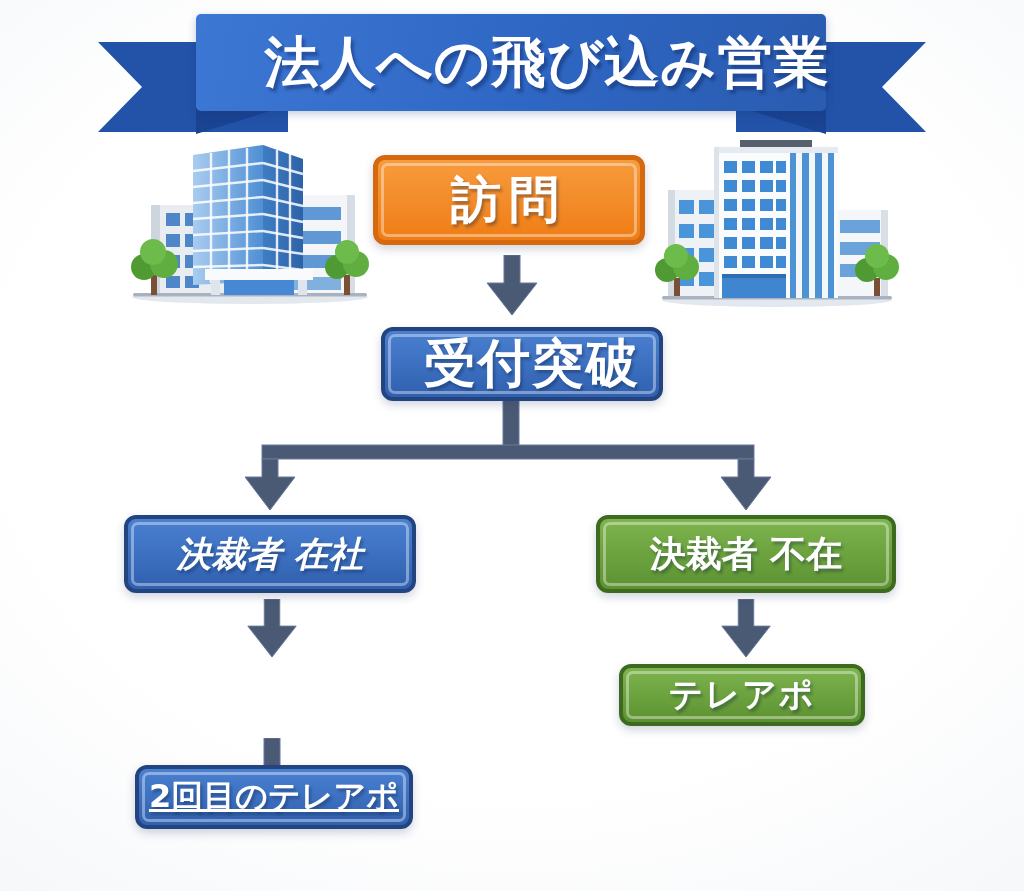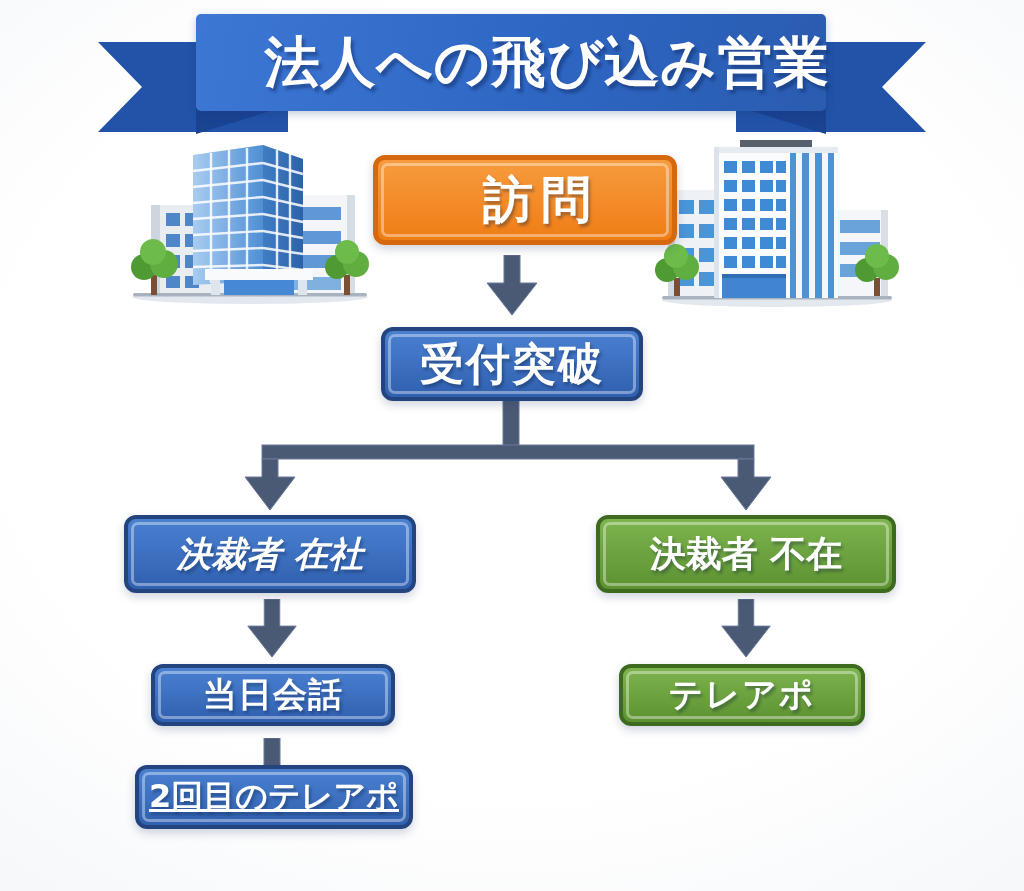--- a/index.html
+++ b/index.html
@@ -38,32 +38,31 @@
     text-shadow:2px 3px 3px rgba(10,30,60,.35);
     box-shadow:0 4px 10px rgba(40,60,100,.22);
   }
   .node::before{
     content:"";position:absolute;inset:3px;border-radius:7px;
     border:3px solid rgba(255,255,255,.38);pointer-events:none;
   }
   .node.orange{
     background:linear-gradient(180deg, var(--orange-fill-light,#f79b3e), var(--orange-fill,#ef7d15));
     border:5px solid var(--orange-border,#d6680e);
-    padding-left:32px;
   }
   .node.blue{
     background:linear-gradient(180deg, var(--blue-fill-light,#4a80d0), var(--blue-fill-dark,#3060b0));
     border:4px solid var(--blue-border,#24447f);
   }
   .node.green{
     background:linear-gradient(180deg, var(--green-fill-light,#7db44e), var(--green-fill-dark,#5c9130));
     border:4px solid var(--green-border,#3d6a1e);
   }
   #node-visit      {left:373px;top:155px;width:262px;height:80px;font-size:50px;letter-spacing:8px;}
-  #node-reception  {left:381px;top:327px;width:254px;height:66px;font-size:44px;letter-spacing:2px;}
+  #node-reception  {left:381px;top:327px;width:254px;height:66px;font-size:52px;letter-spacing:2px;padding-left:20px;}
   #node-present    {left:124px;top:515px;width:284px;height:70px;font-size:35px;font-style:italic;}
   #node-absent     {left:596px;top:515px;width:292px;height:70px;font-size:36px;}
   #node-sameday    {left:151px;top:664px;width:236px;height:54px;font-size:34px;letter-spacing:1px;}
   #node-teleappo   {left:619px;top:664px;width:238px;height:54px;font-size:34px;letter-spacing:2px;text-align:center;}
   #node-secondcall {left:135px;top:765px;width:270px;height:56px;font-size:32px;text-decoration:underline;}
   
   .arrow{position:absolute;z-index:1;}
   #arrow-visit      {left:486px;top:255px;}
   #arrow-present    {left:246px;top:599px;}
   #arrow-absent     {left:720px;top:599px;}
@@ -262,23 +261,20 @@
     <span>決裁者 不在</span>
   </div>
 
   <svg class="arrow" id="arrow-present" width="52" height="60" viewBox="0 0 52 62">
     <polygon class="arrow-fill" points="18,0 34,0 34,28 51,28 26,60 1,28 18,28"></polygon>
   </svg>
   <svg class="arrow" id="arrow-absent" width="52" height="60" viewBox="0 0 52 62">
     <polygon class="arrow-fill" points="18,0 34,0 34,28 51,28 26,60 1,28 18,28"></polygon>
   </svg>
 
-  <div class="node blue" id="node-sameday">
-    <span>当日会話</span>
-  </div>
   <div class="node green" id="node-teleappo">
     <span>テレアポ</span>
   </div>
 
   <svg class="arrow" id="arrow-sameday" width="52" height="62" viewBox="0 0 52 62">
     <polygon class="arrow-fill" points="18,0 34,0 34,28 51,28 26,60 1,28 18,28"></polygon>
   </svg>
 
   <div class="node blue" id="node-secondcall">
     <span>2回目のテレアポ</span>

